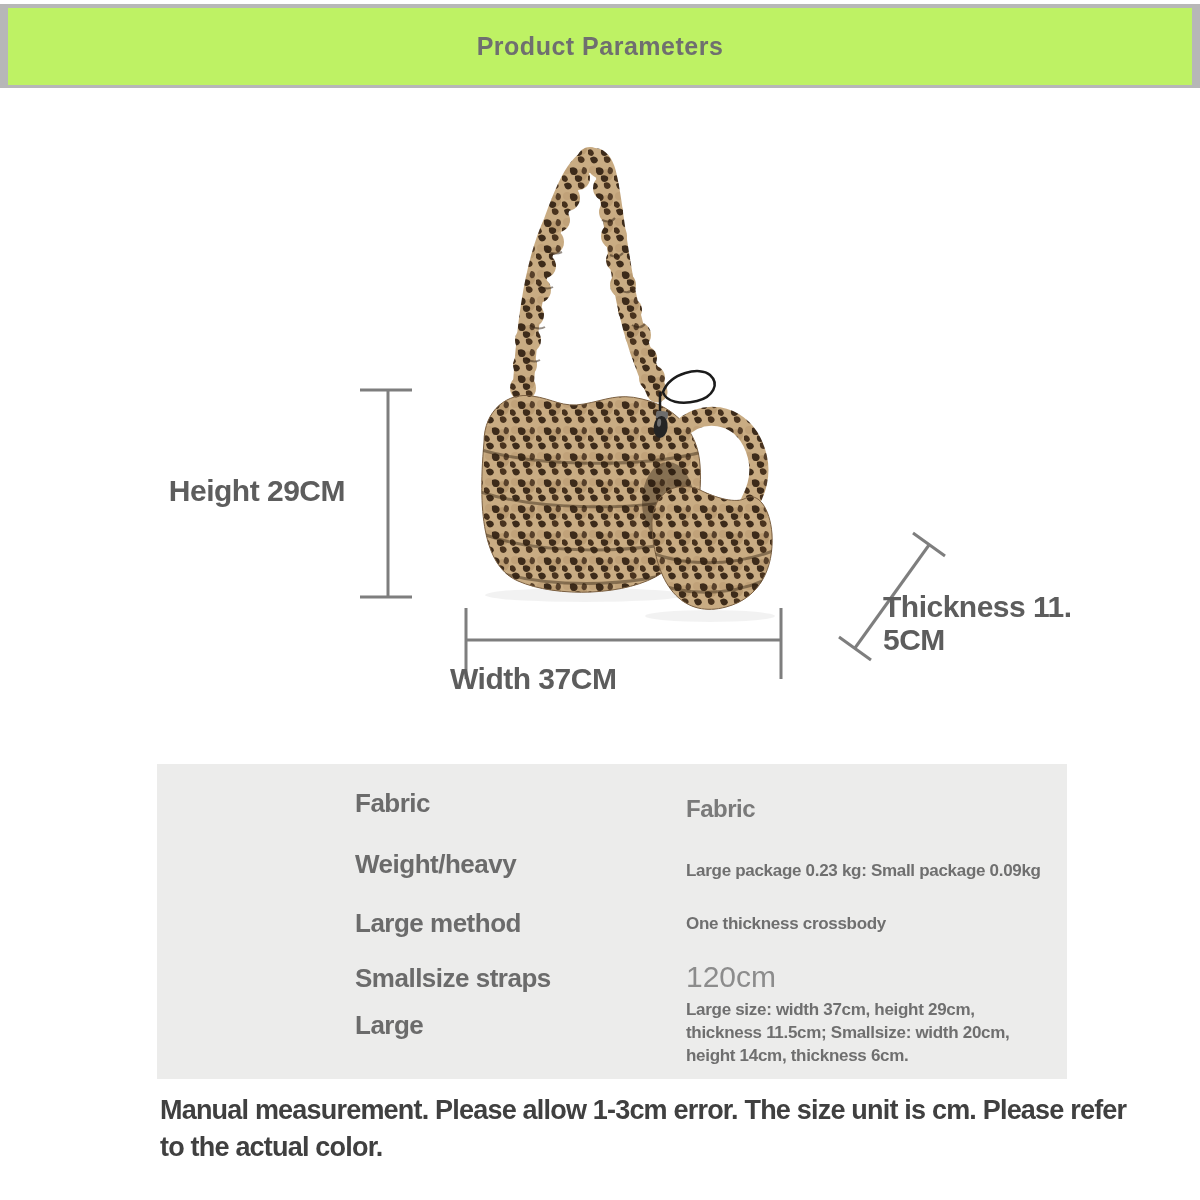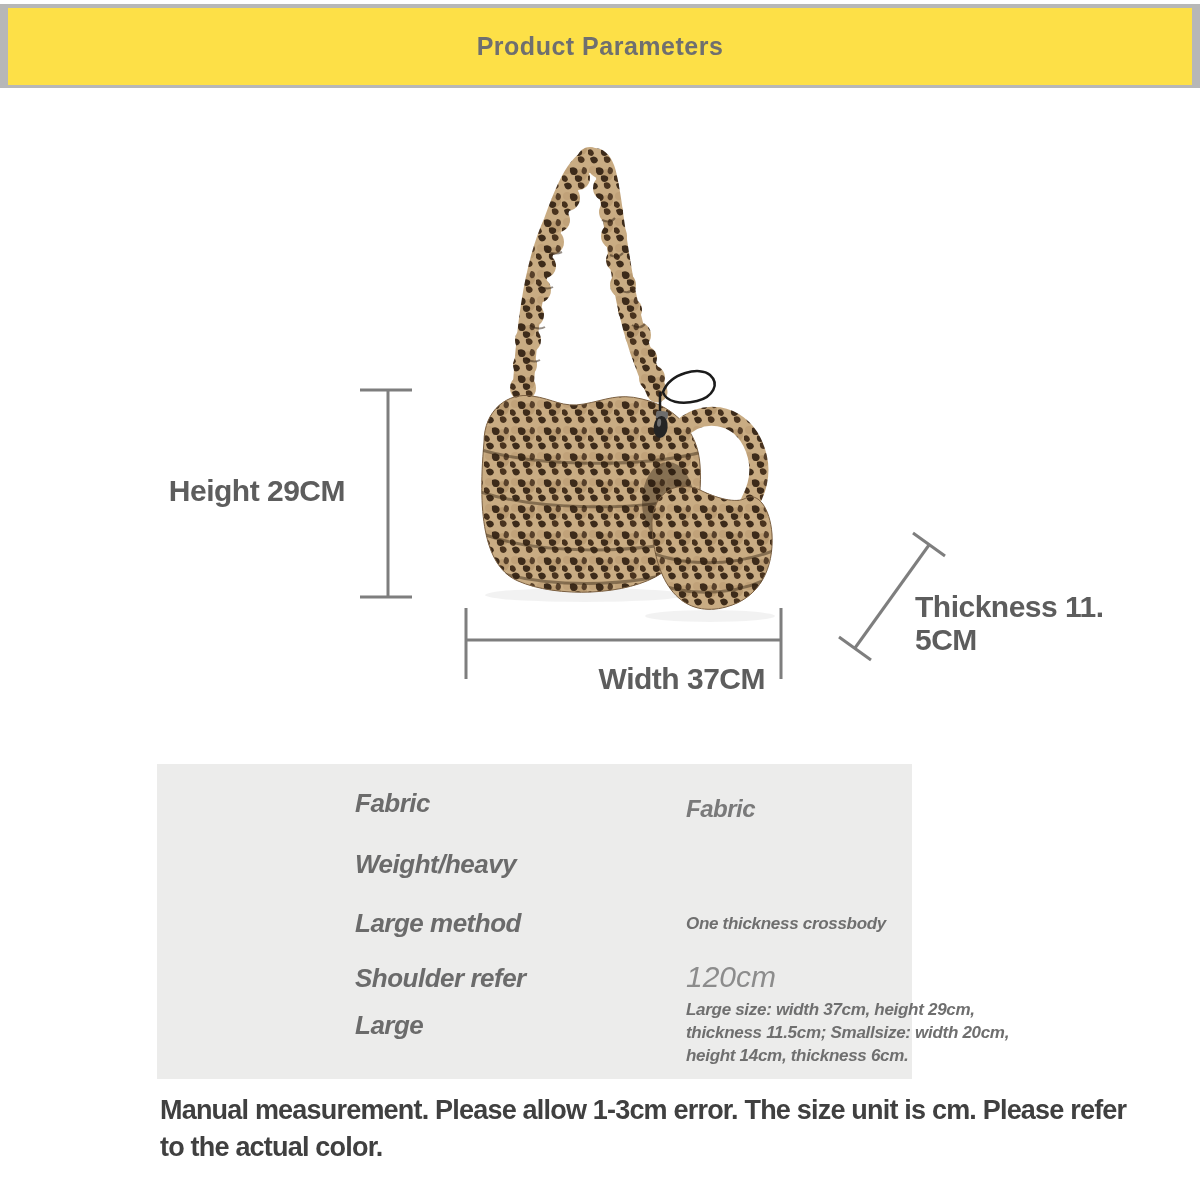--- a/index.html
+++ b/index.html
@@ -1,35 +1,35 @@
 <!DOCTYPE html>
 <html><head>
 <meta charset="utf-8">
 <style>
   html,body{margin:0;padding:0;background:#ffffff;font-family:"Liberation Sans",sans-serif;}
   .canvas{position:relative;width:1200px;height:1200px;background:#ffffff;overflow:hidden;}
 
   
   .titlebar{position:absolute;left:0;top:4px;width:1200px;height:84px;background:#b7b7b7;}
-  .titlebar-inner{position:absolute;left:8px;top:4px;right:8px;bottom:3px;background:#fde047;
+  .titlebar-inner{position:absolute;left:8px;top:4px;right:8px;bottom:3px;background:#bef264;
     display:flex;align-items:center;justify-content:center;}
   .titlebar h1{margin:0;font-size:25px;font-weight:700;color:#6f6f6f;letter-spacing:.5px;}
 
   
   .product-svg{position:absolute;left:380px;top:130px;}
   .dim-svg{position:absolute;left:0;top:0;pointer-events:none;}
 
   
   .dim{position:absolute;font-weight:700;color:#5d5d5d;font-size:30px;letter-spacing:-.5px;}
   .dim-height{left:128px;top:474px;width:217px;text-align:right;}
-  .dim-width{left:450px;top:662px;width:315px;text-align:right;}
-  .dim-thickness{left:915px;top:590px;white-space:pre;line-height:33px;}
+  .dim-width{left:450px;top:662px;width:315px;text-align:left;}
+  .dim-thickness{left:883px;top:590px;white-space:pre;line-height:33px;}
 
   
-  .spec-table{position:absolute;left:157px;top:764px;width:755px;height:315px;background:#ececeb;font-style:italic;}
+  .spec-table{position:absolute;left:157px;top:764px;width:910px;height:315px;background:#ececeb;}
   .spec-label{position:absolute;left:198px;font-size:26px;font-weight:700;color:#6b6b6b;letter-spacing:-.5px;}
   .spec-value{position:absolute;left:529px;color:#6f6f6f;}
   .v-lg{font-size:24px;font-weight:700;color:#7a7a7a;letter-spacing:-.5px;}
   .v-xl{font-size:30px;font-weight:400;color:#8c8c8c;letter-spacing:0;}
   .v-sm{font-size:17px;font-weight:700;letter-spacing:-.3px;}
   .v-pre{white-space:pre;line-height:23px;}
 
   .r1l{top:24px;} .r2l{top:85px;} .r3l{top:144px;} .r4l{top:199px;} .r5l{top:246px;}
   .r1v{top:31px;} .r2v{top:97px;} .r3v{top:150px;} .r4v{top:196px;} .r5v{top:234px;}
 
@@ -154,25 +154,26 @@
   <div class="dim dim-height">Height 29CM</div>
   <div class="dim dim-width">Width 37CM</div>
   <div class="dim dim-thickness">Thickness 11.
 5CM</div>
 
   <section class="spec-table">
     <div class="spec-label r1l">Fabric</div>
     <div class="spec-value v-lg r1v">Fabric</div>
 
     <div class="spec-label r2l">Weight/heavy</div>
+    <div class="spec-value v-sm r2v">Large package 0.23 kg: Small package 0.09kg</div>
 
     <div class="spec-label r3l">Large method</div>
     <div class="spec-value v-sm r3v">One thickness crossbody</div>
 
-    <div class="spec-label r4l">Shoulder refer</div>
+    <div class="spec-label r4l">Smallsize straps</div>
     <div class="spec-value v-xl r4v">120cm</div>
 
     <div class="spec-label r5l">Large</div>
     <div class="spec-value v-sm v-pre r5v">Large size: width 37cm, height 29cm,
 thickness 11.5cm; Smallsize: width 20cm,
 height 14cm, thickness 6cm.</div>
   </section>
 
   <p class="footer-note">Manual measurement. Please allow 1-3cm error. The size unit is cm. Please refer
 to the actual color.</p>

